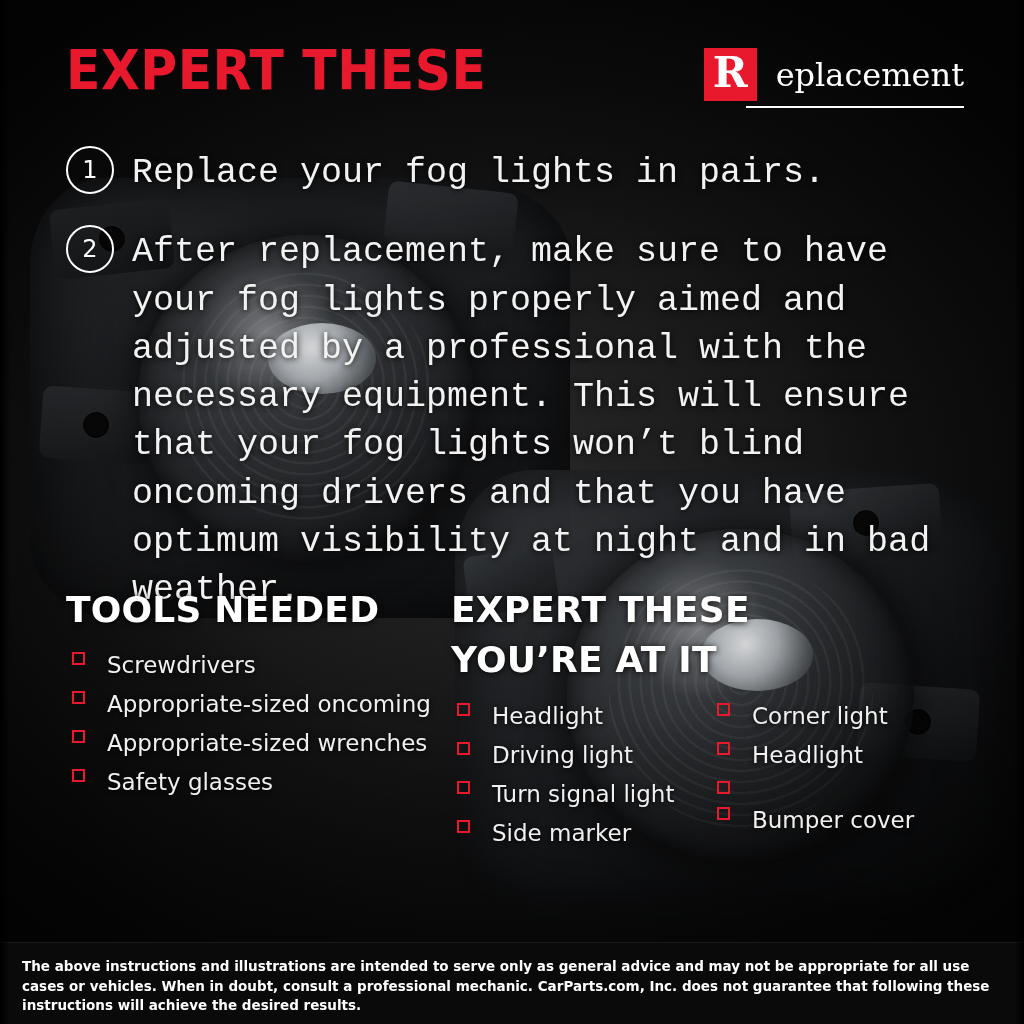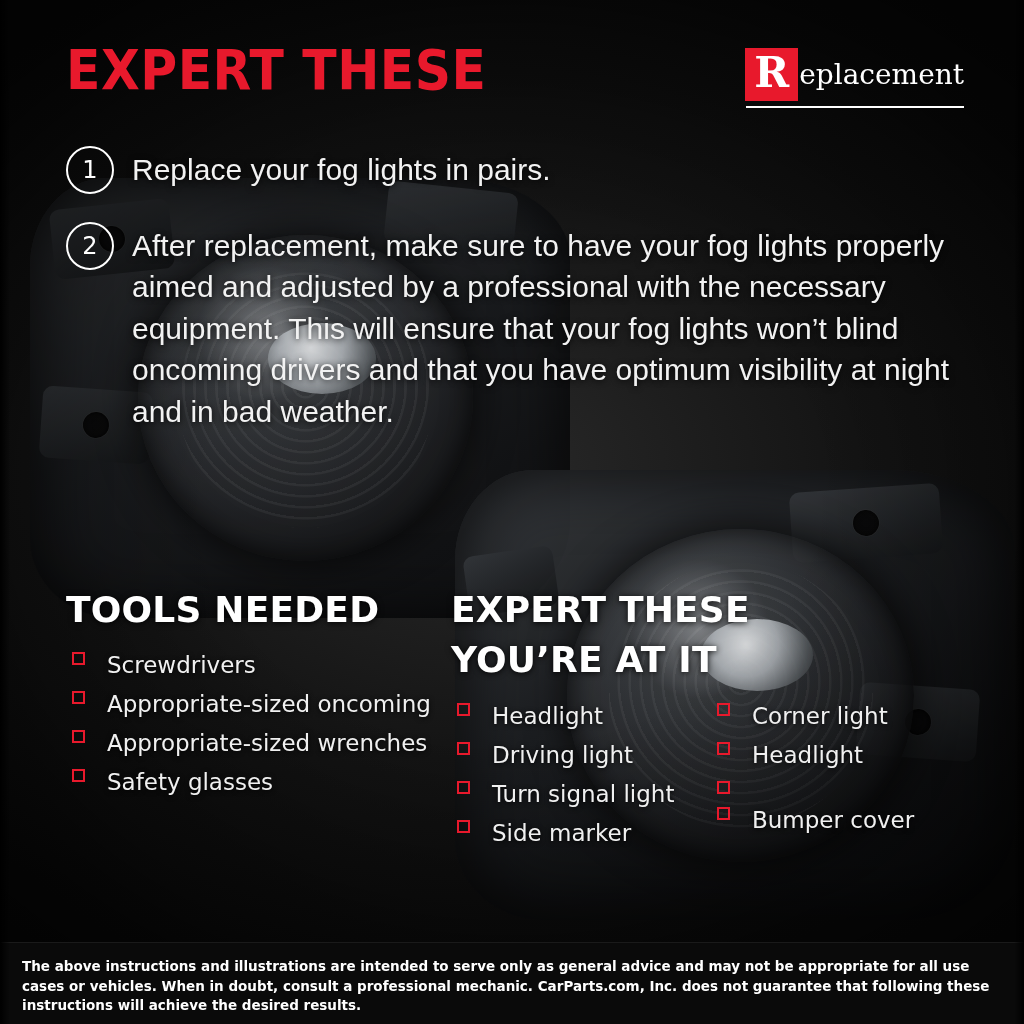--- a/index.html
+++ b/index.html
@@ -152,24 +152,24 @@
     background: #e8192c;
     color: #ffffff;
     font-size: 42px;
     font-weight: 700;
     line-height: 1;
     padding: 4px 9px 7px 9px;
     font-family: "DejaVu Serif", serif;
   }
   .brand-word {
     color: #ffffff;
-    font-size: 28px;
+    font-size: 32px;
     font-weight: 400;
     line-height: 1;
-    padding-left: 1px;
+    padding-left: 19px;
     font-family: "DejaVu Serif", serif;
   }
   .brand-rule {
     margin-top: 5px;
     width: 218px;
     height: 2px;
     background: #ffffff;
     align-self: flex-end;
   }
 
@@ -194,24 +194,24 @@
     color: #ffffff;
     font-size: 24px;
     display: flex;
     align-items: center;
     justify-content: center;
     margin-right: 18px;
     font-family: "DejaVu Sans", sans-serif;
   }
   .tip-text {
     color: #f2f2f2;
-    font-size: 30px;
+    font-size: 35px;
     line-height: 1.38;
     padding-top: 3px;
-    font-family: Liberation Sans, sans-serif;
+    font-family: Liberation Mono, monospace;
     text-shadow: 0 1px 6px rgba(0,0,0,0.9);
   }
 
   
   .cols {
     position: absolute;
     left: 66px;
     top: 590px;
     width: 910px;
     display: flex;

